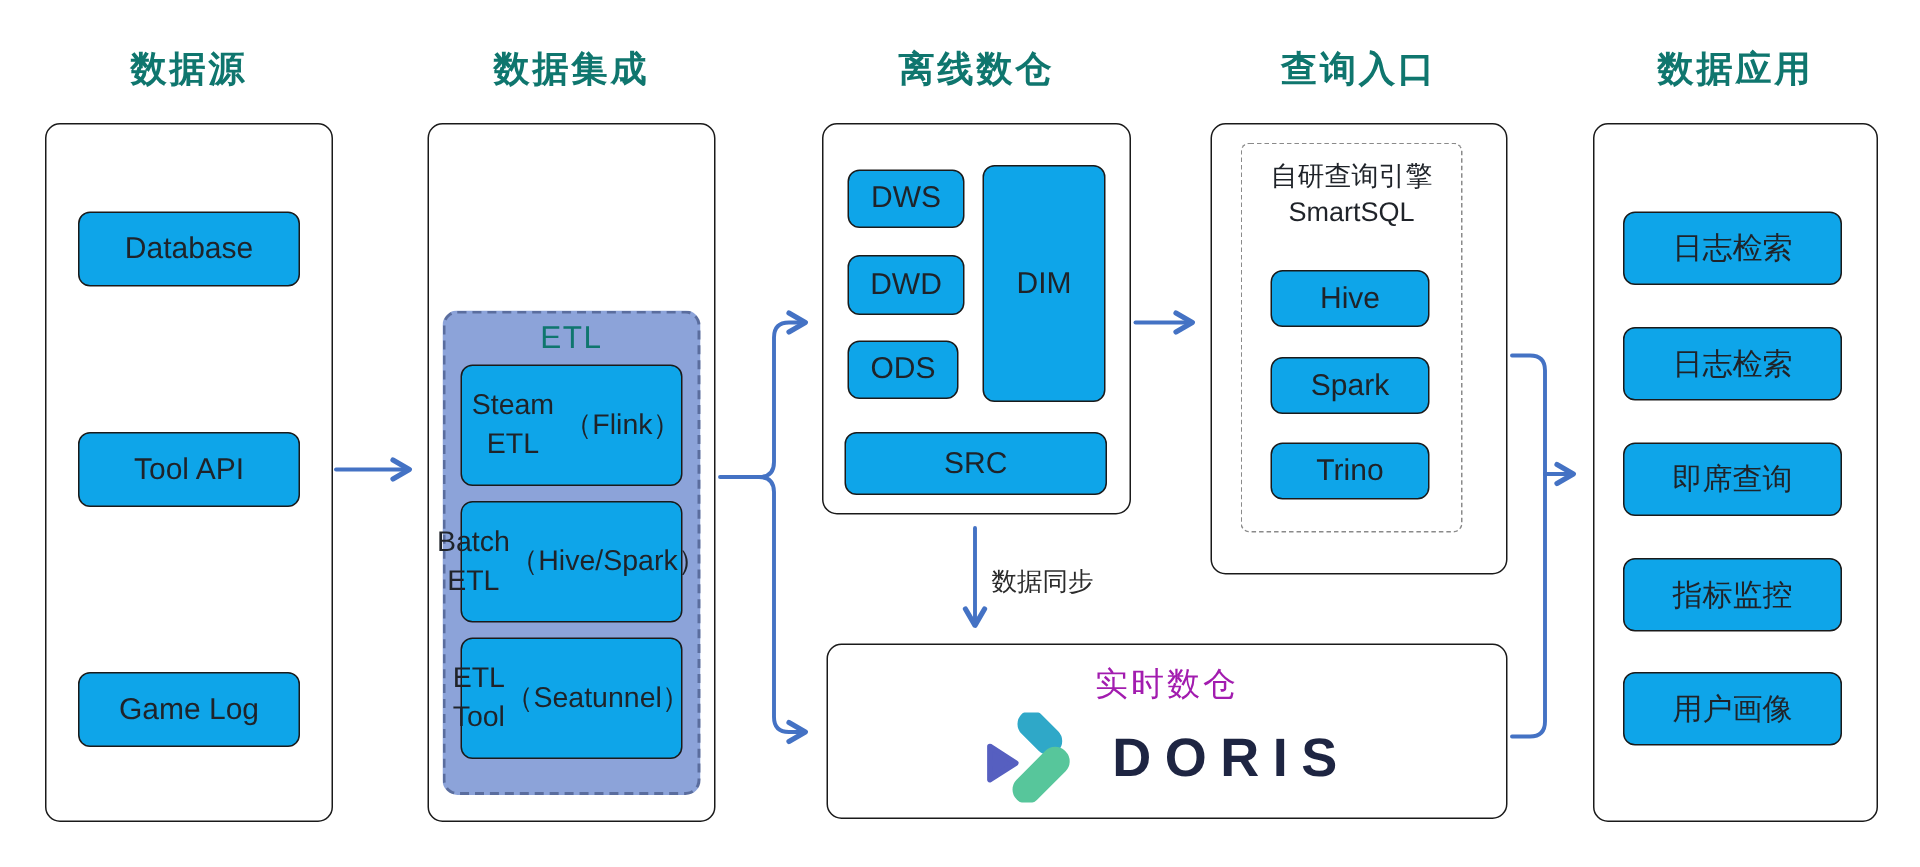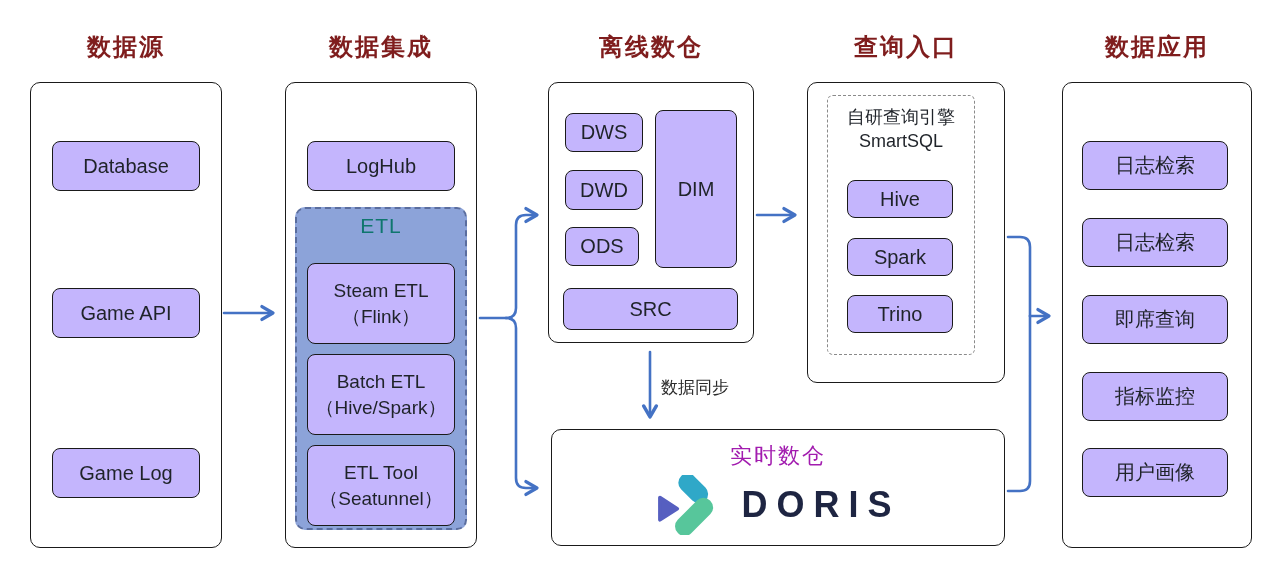--- a/index.html
+++ b/index.html
@@ -3,31 +3,31 @@
 <meta charset="utf-8">
 <style>
   * { margin: 0; padding: 0; box-sizing: border-box; }
   html, body { background: #ffffff; }
   body { font-family: "Liberation Sans", "DejaVu Sans", sans-serif; color: #1f2329; }
   .canvas { position: relative; width: 1280px; height: 578px; background: #fff; overflow: hidden; }
 
   .col-title {
     position: absolute; top: 30px; height: 34px;
     font-size: 24px; font-weight: 600; text-align: center; line-height: 34px;
-    color: #7f1d1d; letter-spacing: 2px;
+    color: #0f766e; letter-spacing: 2px;
   }
   .panel {
     position: absolute; border: 1.6px solid #1a1a1a; border-radius: 10px; background: #ffffff;
   }
   .node {
-    position: absolute; background: #c4b5fd; border: 1.6px solid #1a1a1a; border-radius: 8px;
+    position: absolute; background: #0ea5e9; border: 1.6px solid #1a1a1a; border-radius: 8px;
     display: flex; align-items: center; justify-content: center;
     font-size: 20px; color: #1f2329; text-align: center;
   }
-  .node.two-line { flex-direction: column; line-height: 1.32; font-size: 19px; margin-top: 20px; }
+  .node.two-line { line-height: 1.32; font-size: 19px; }
   .etl-group {
     position: absolute; background: #8CA3D9; border: 2px dashed #5A6D9E; border-radius: 10px;
   }
   .etl-label {
     position: absolute; text-align: center; color: #0f766e; font-size: 21px; letter-spacing: 1px;
   }
   .dashed-box {
     position: absolute; background: #ffffff; border: 1.6px dashed #8a8a8a; border-radius: 6px;
   }
   .engine-title {
@@ -55,24 +55,23 @@
   <div class="col-title" style="left:1062px;width:190px">数据应用</div>
 
   <div class="panel" style="left:30px;top:82px;width:192px;height:466px"></div>
   <div class="panel" style="left:285px;top:82px;width:192px;height:466px"></div>
   <div class="panel" style="left:548px;top:82px;width:206px;height:261px"></div>
   <div class="panel" style="left:807px;top:82px;width:198px;height:301px"></div>
   <div class="panel" style="left:1062px;top:82px;width:190px;height:466px"></div>
   <div class="panel" style="left:551px;top:429px;width:454px;height:117px"></div>
 
   <div class="node" style="left:52px;top:141px;width:148px;height:50px">Database</div>
-  <div class="node" style="left:52px;top:288px;width:148px;height:50px">Game API</div>
+  <div class="node" style="left:52px;top:288px;width:148px;height:50px">Tool API</div>
   <div class="node" style="left:52px;top:448px;width:148px;height:50px">Game Log</div>
 
-  <div class="node" style="left:307px;top:141px;width:148px;height:50px">LogHub</div>
   <div class="etl-group" style="left:295px;top:207px;width:172px;height:323px"></div>
   <div class="etl-label" style="left:295px;top:214px;width:172px">ETL</div>
   <div class="node two-line" style="left:307px;top:243px;width:148px;height:81px">
     <span>Steam ETL</span>
     <span>（Flink）</span>
   </div>
   <div class="node two-line" style="left:307px;top:334px;width:148px;height:81px">
     <span>Batch ETL</span>
     <span>（Hive/Spark）</span>
   </div>

